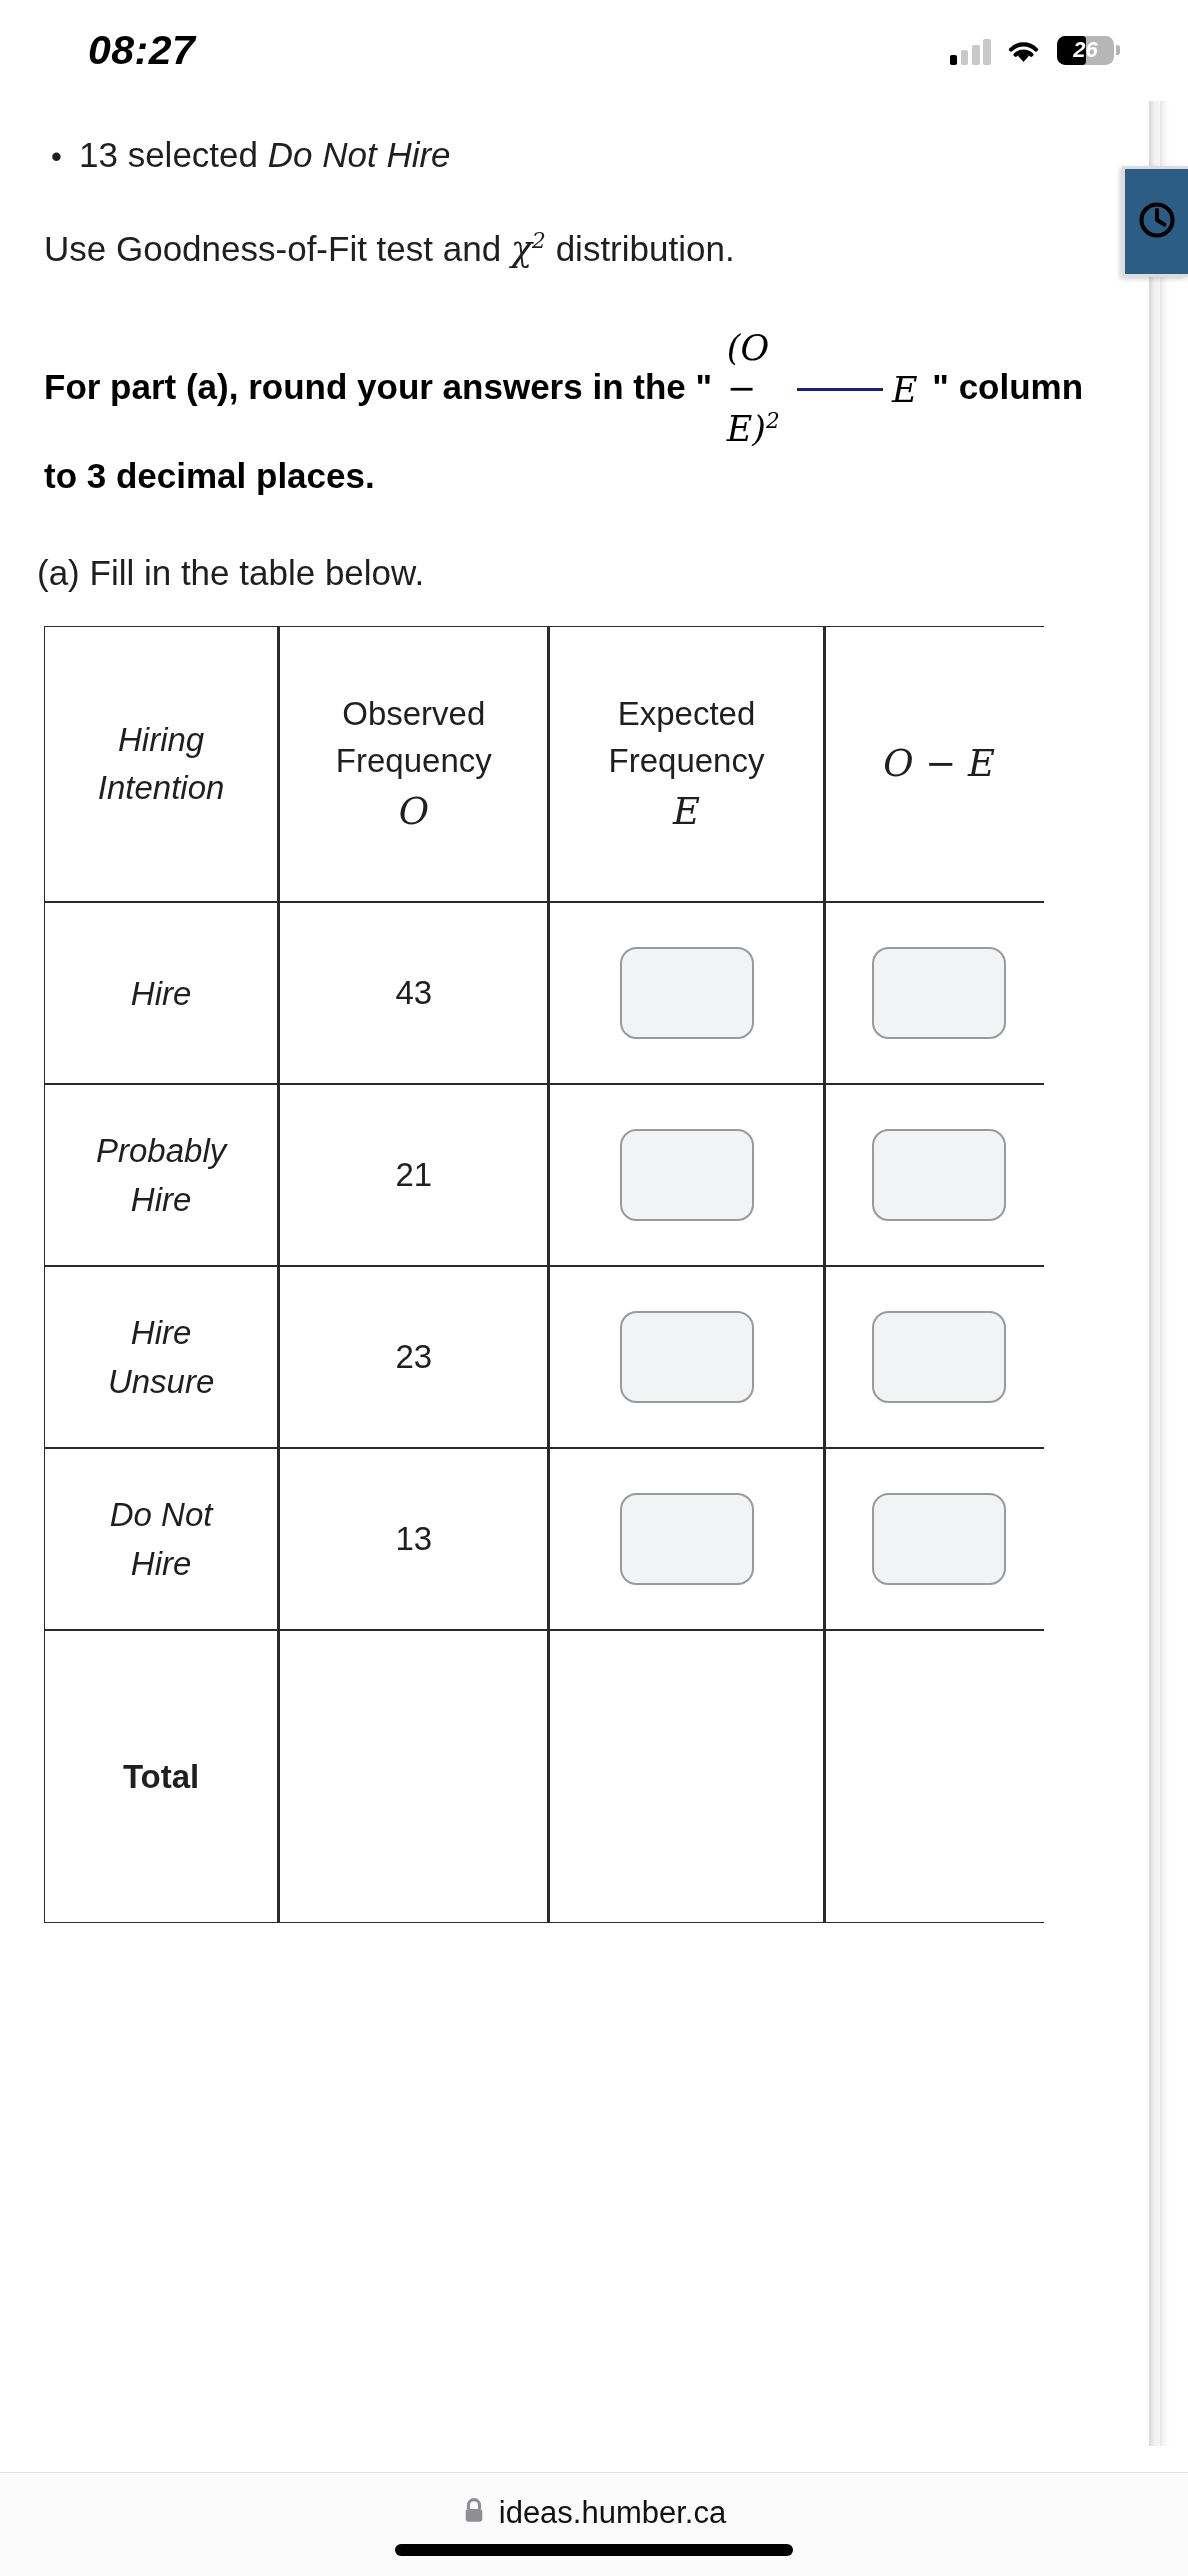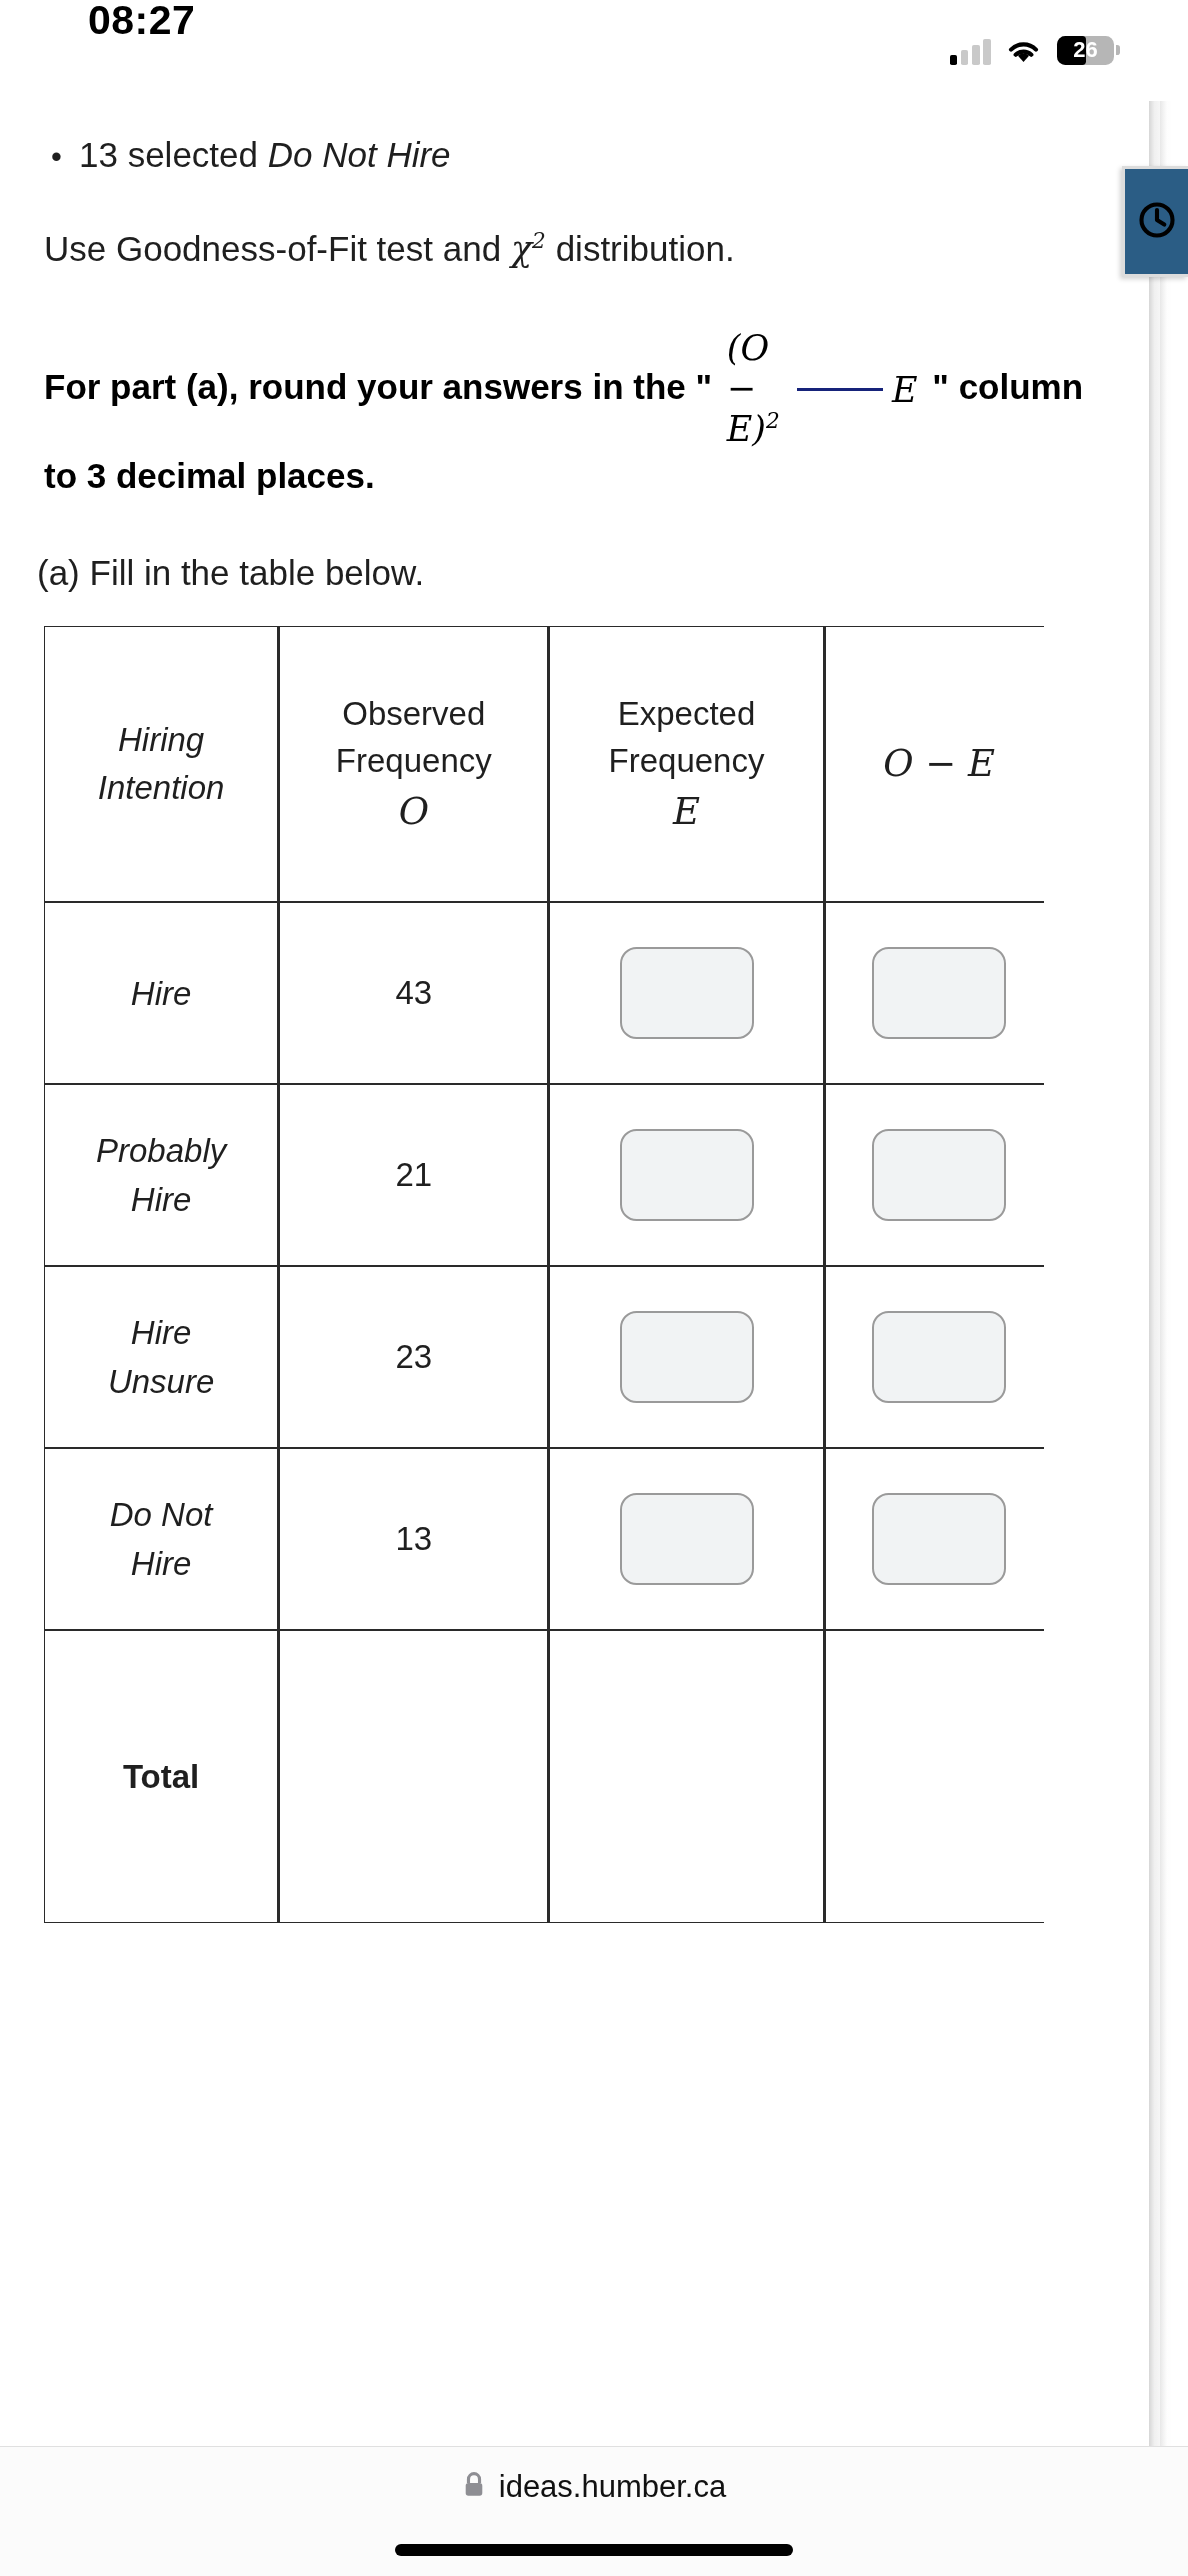--- a/index.html
+++ b/index.html
@@ -8,22 +8,23 @@
     height: 2576px;
     background: #ffffff;
     font-family: "Liberation Sans", sans-serif;
     overflow: hidden;
   }
   body { position: relative; }
 
   
   .statusbar {
     position: absolute; top: 0; left: 0; width: 1188px; height: 101px;
-    display: flex; justify-content: space-between;
+    display: flex; align-items: center; justify-content: space-between;
     padding: 0 74px 0 88px;
+    font-style: italic;
   }
   .status-time {
     font-size: 41px; font-weight: 700; color: #000; letter-spacing: 0.5px;
     line-height: 1;
   }
   .status-right { display: flex; align-items: center; gap: 14.7px; }
 
   .signal { display: flex; align-items: flex-end; gap: 3.7px; height: 28px; }
   .signal i { display: block; width: 7.4px; background: #000; border-radius: 1.8px; }
   .signal i:nth-child(1) { height: 9.2px; background: #000; }
@@ -145,21 +146,21 @@
   
   .clock-tab {
     position: absolute; top: 166px; right: 0px; width: 66px; height: 111px;
     background: #2b5d85; border: 3.7px solid #dcdcdc; border-right: none;
     display: flex; align-items: center; justify-content: center;
     box-shadow: -1.8px 1.8px 4.6px rgba(0,0,0,0.18);
   }
 
   
   .bottombar {
-    position: absolute; bottom: 0; left: 0; width: 1188px; height: 130px;
+    position: absolute; bottom: 0; left: 0; width: 1188px; height: 104px;
     background: #fbfbfb; border-top: 1.8px solid #e0e0e0;
   }
   .urlrow {
     display: flex; align-items: center; justify-content: center; gap: 13px;
     height: 79px;
   }
   .lock-icon { display: block; }
   .url-text { font-size: 31px; color: #111; }
   .home-indicator {
     position: absolute; bottom: 20px; left: 50%; transform: translateX(-50%);

